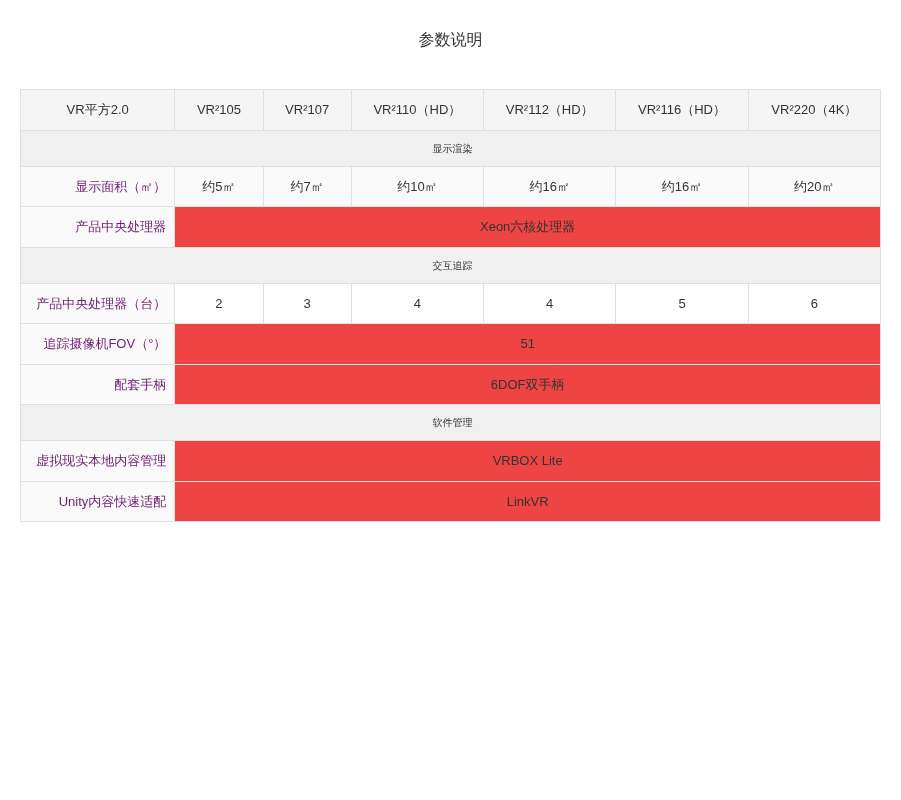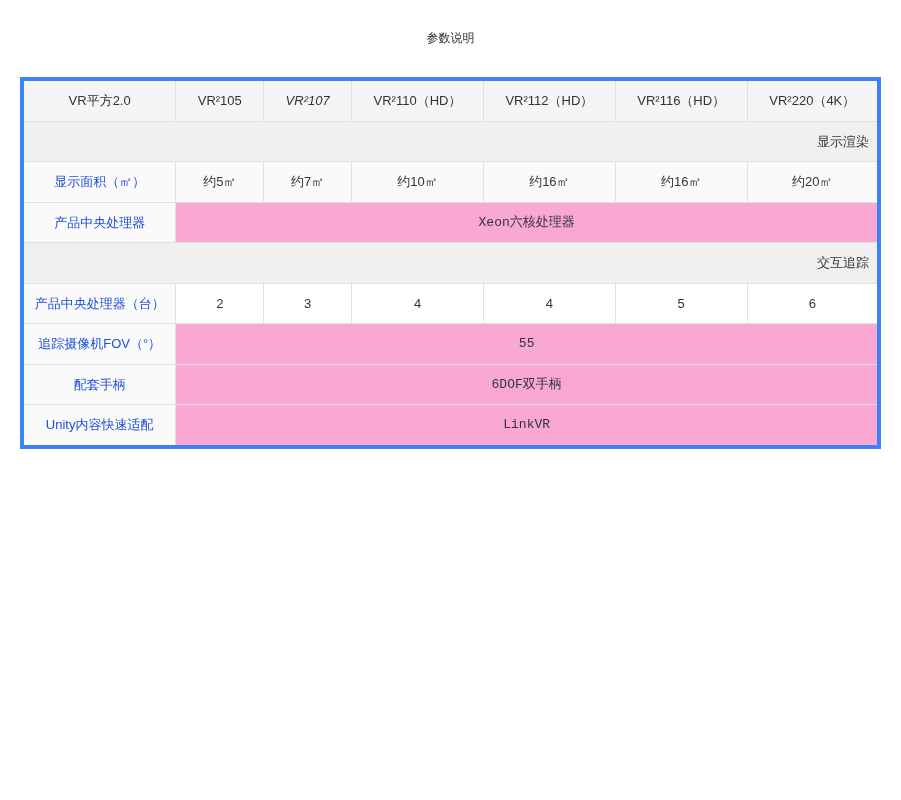--- a/index.html
+++ b/index.html
@@ -10,73 +10,72 @@
       font-size: 13px;
     }
     .page-wrapper {
       width: 901px;
       min-height: 800px;
       padding: 30px 20px;
       background: #fff;
     }
     .page-title {
       text-align: center;
-      font-size: 12px;
+      font-size: 16px;
       font-weight: 400;
-      margin-bottom: 30px;
+      margin-bottom: 38px;
       color: #333;
     }
     .spec-table {
       width: 100%;
       border-collapse: collapse;
-      border: 4px solid #3b82f6;
+      border: 1px solid #3b82f6;
       padding-left: 32px;
     }
     .spec-table th, .spec-table td {
       border: 1px solid #e0e0e0;
       padding: 10px 8px;
       text-align: center;
       vertical-align: middle;
       line-height: 1.5;
     }
     .spec-table thead th {
       background: #f5f5f5;
       font-weight: 400;
       font-size: 13px;
       color: #333;
     }
     .spec-table .section-header {
       background: #f0f0f0;
-      text-align: right;
+      text-align: center;
       padding-left: 12px;
       font-weight: 400;
       color: #333;
-      font-size: 13px;
+      font-size: 10px;
     }
     .spec-table .row-label {
       background: #fafafa;
-      text-align: center;
-      color: #1d4ed8;
+      text-align: right;
+      color: #701a75;
     }
     .spec-table .data-cell {
       background: #ffffff;
       color: #333;
       text-align: center;
     }
     .spec-table .merged-cell {
-      background: #f9a8d4;
+      background: #ef4444;
       color: #333;
-      font-family: Liberation Mono, monospace;
     }
     .spec-table tr:nth-child(even) .data-cell {
       background: #fafafa;
     }
     .col-first { width: 140px; }
     .col-2 { width: 80px; margin-top: 20px; }
-    .col-3 { width: 80px; font-style: italic; }
+    .col-3 { width: 80px; }
     .col-4 { width: 120px; }
     .col-5 { width: 120px; }
     .col-6 { width: 120px; }
     .col-7 { width: 120px; }
   </style>
 </head>
 <body>
 
 <div class="page-wrapper">
   <h1 class="page-title">参数说明</h1>
@@ -117,25 +116,32 @@
           <td class="row-label">产品中央处理器（台）</td>
           <td class="data-cell">2</td>
           <td class="data-cell">3</td>
           <td class="data-cell">4</td>
           <td class="data-cell">4</td>
           <td class="data-cell">5</td>
           <td class="data-cell">6</td>
         </tr>
         <tr>
           <td class="row-label">追踪摄像机FOV（°）</td>
-          <td colspan="6" class="merged-cell">55</td>
+          <td colspan="6" class="merged-cell">51</td>
         </tr>
         <tr>
           <td class="row-label">配套手柄</td>
           <td colspan="6" class="merged-cell">6DOF双手柄</td>
+        </tr>
+        <tr>
+          <td colspan="7" class="section-header">软件管理</td>
+        </tr>
+        <tr>
+          <td class="row-label">虚拟现实本地内容管理</td>
+          <td colspan="6" class="merged-cell">VRBOX Lite</td>
         </tr>
         <tr>
           <td class="row-label">Unity内容快速适配</td>
           <td colspan="6" class="merged-cell">LinkVR</td>
         </tr>
       </tbody>
   </table>
 </div>
 
 </body></html>

